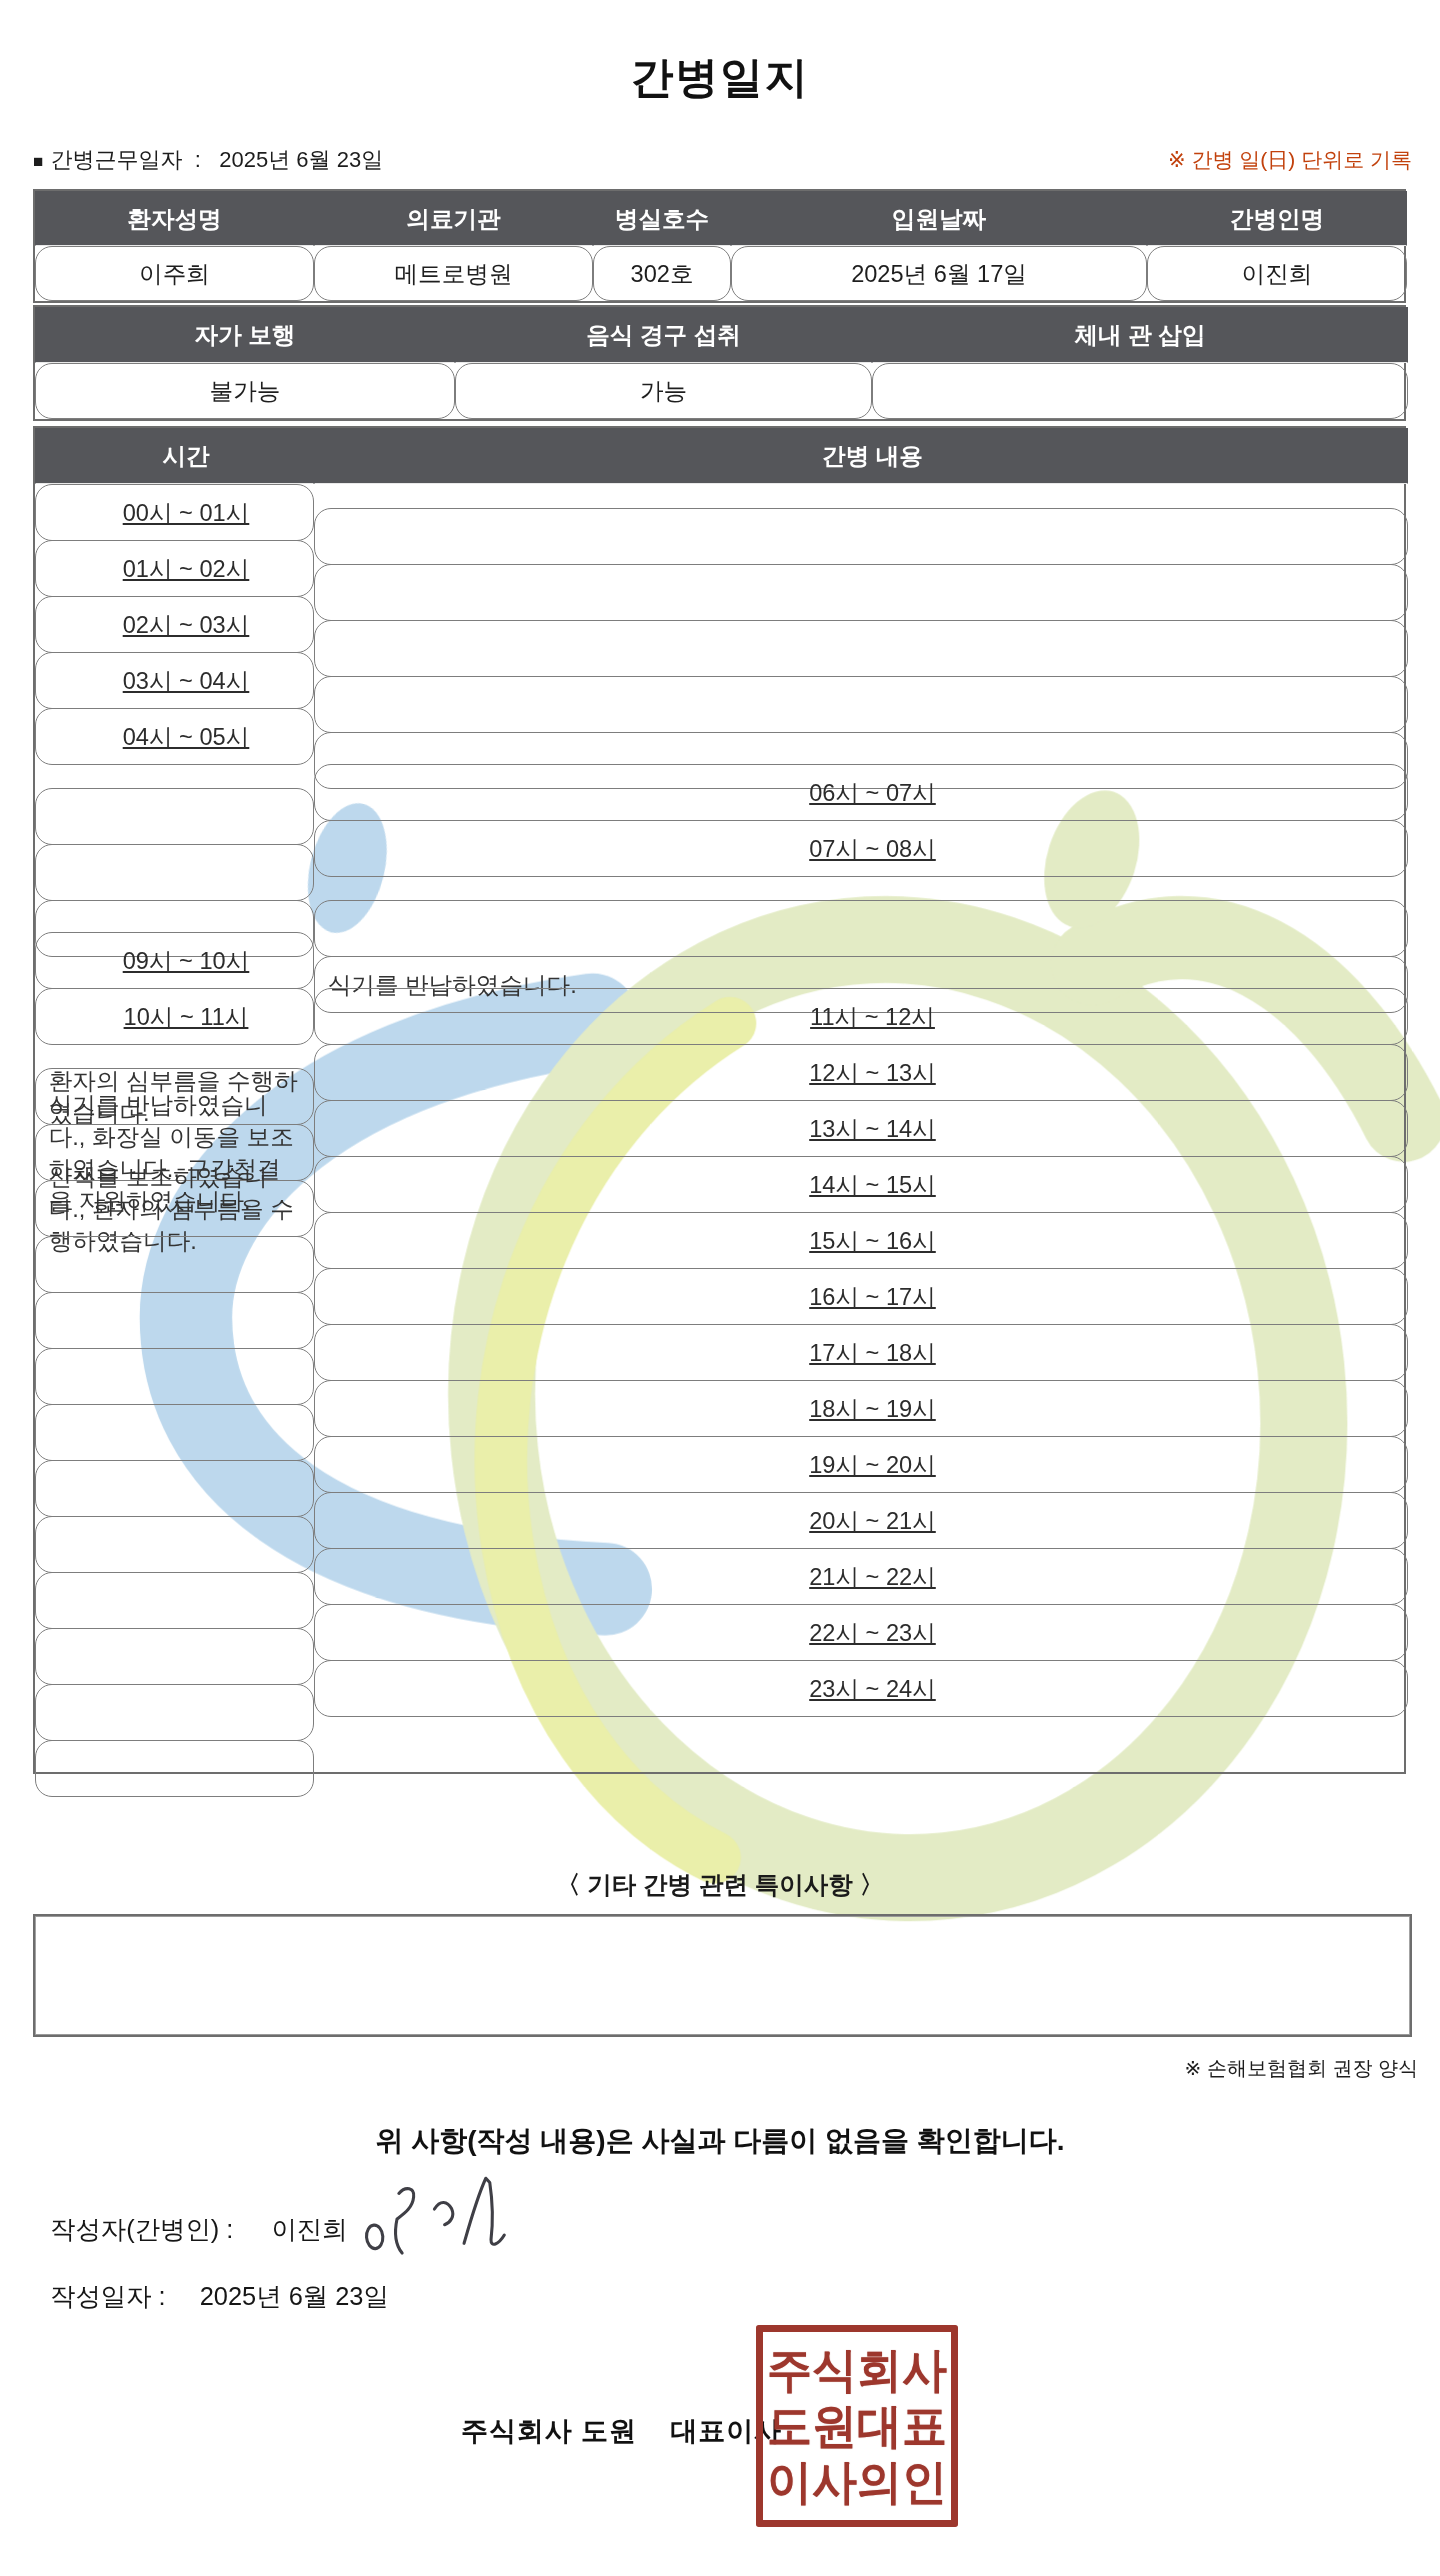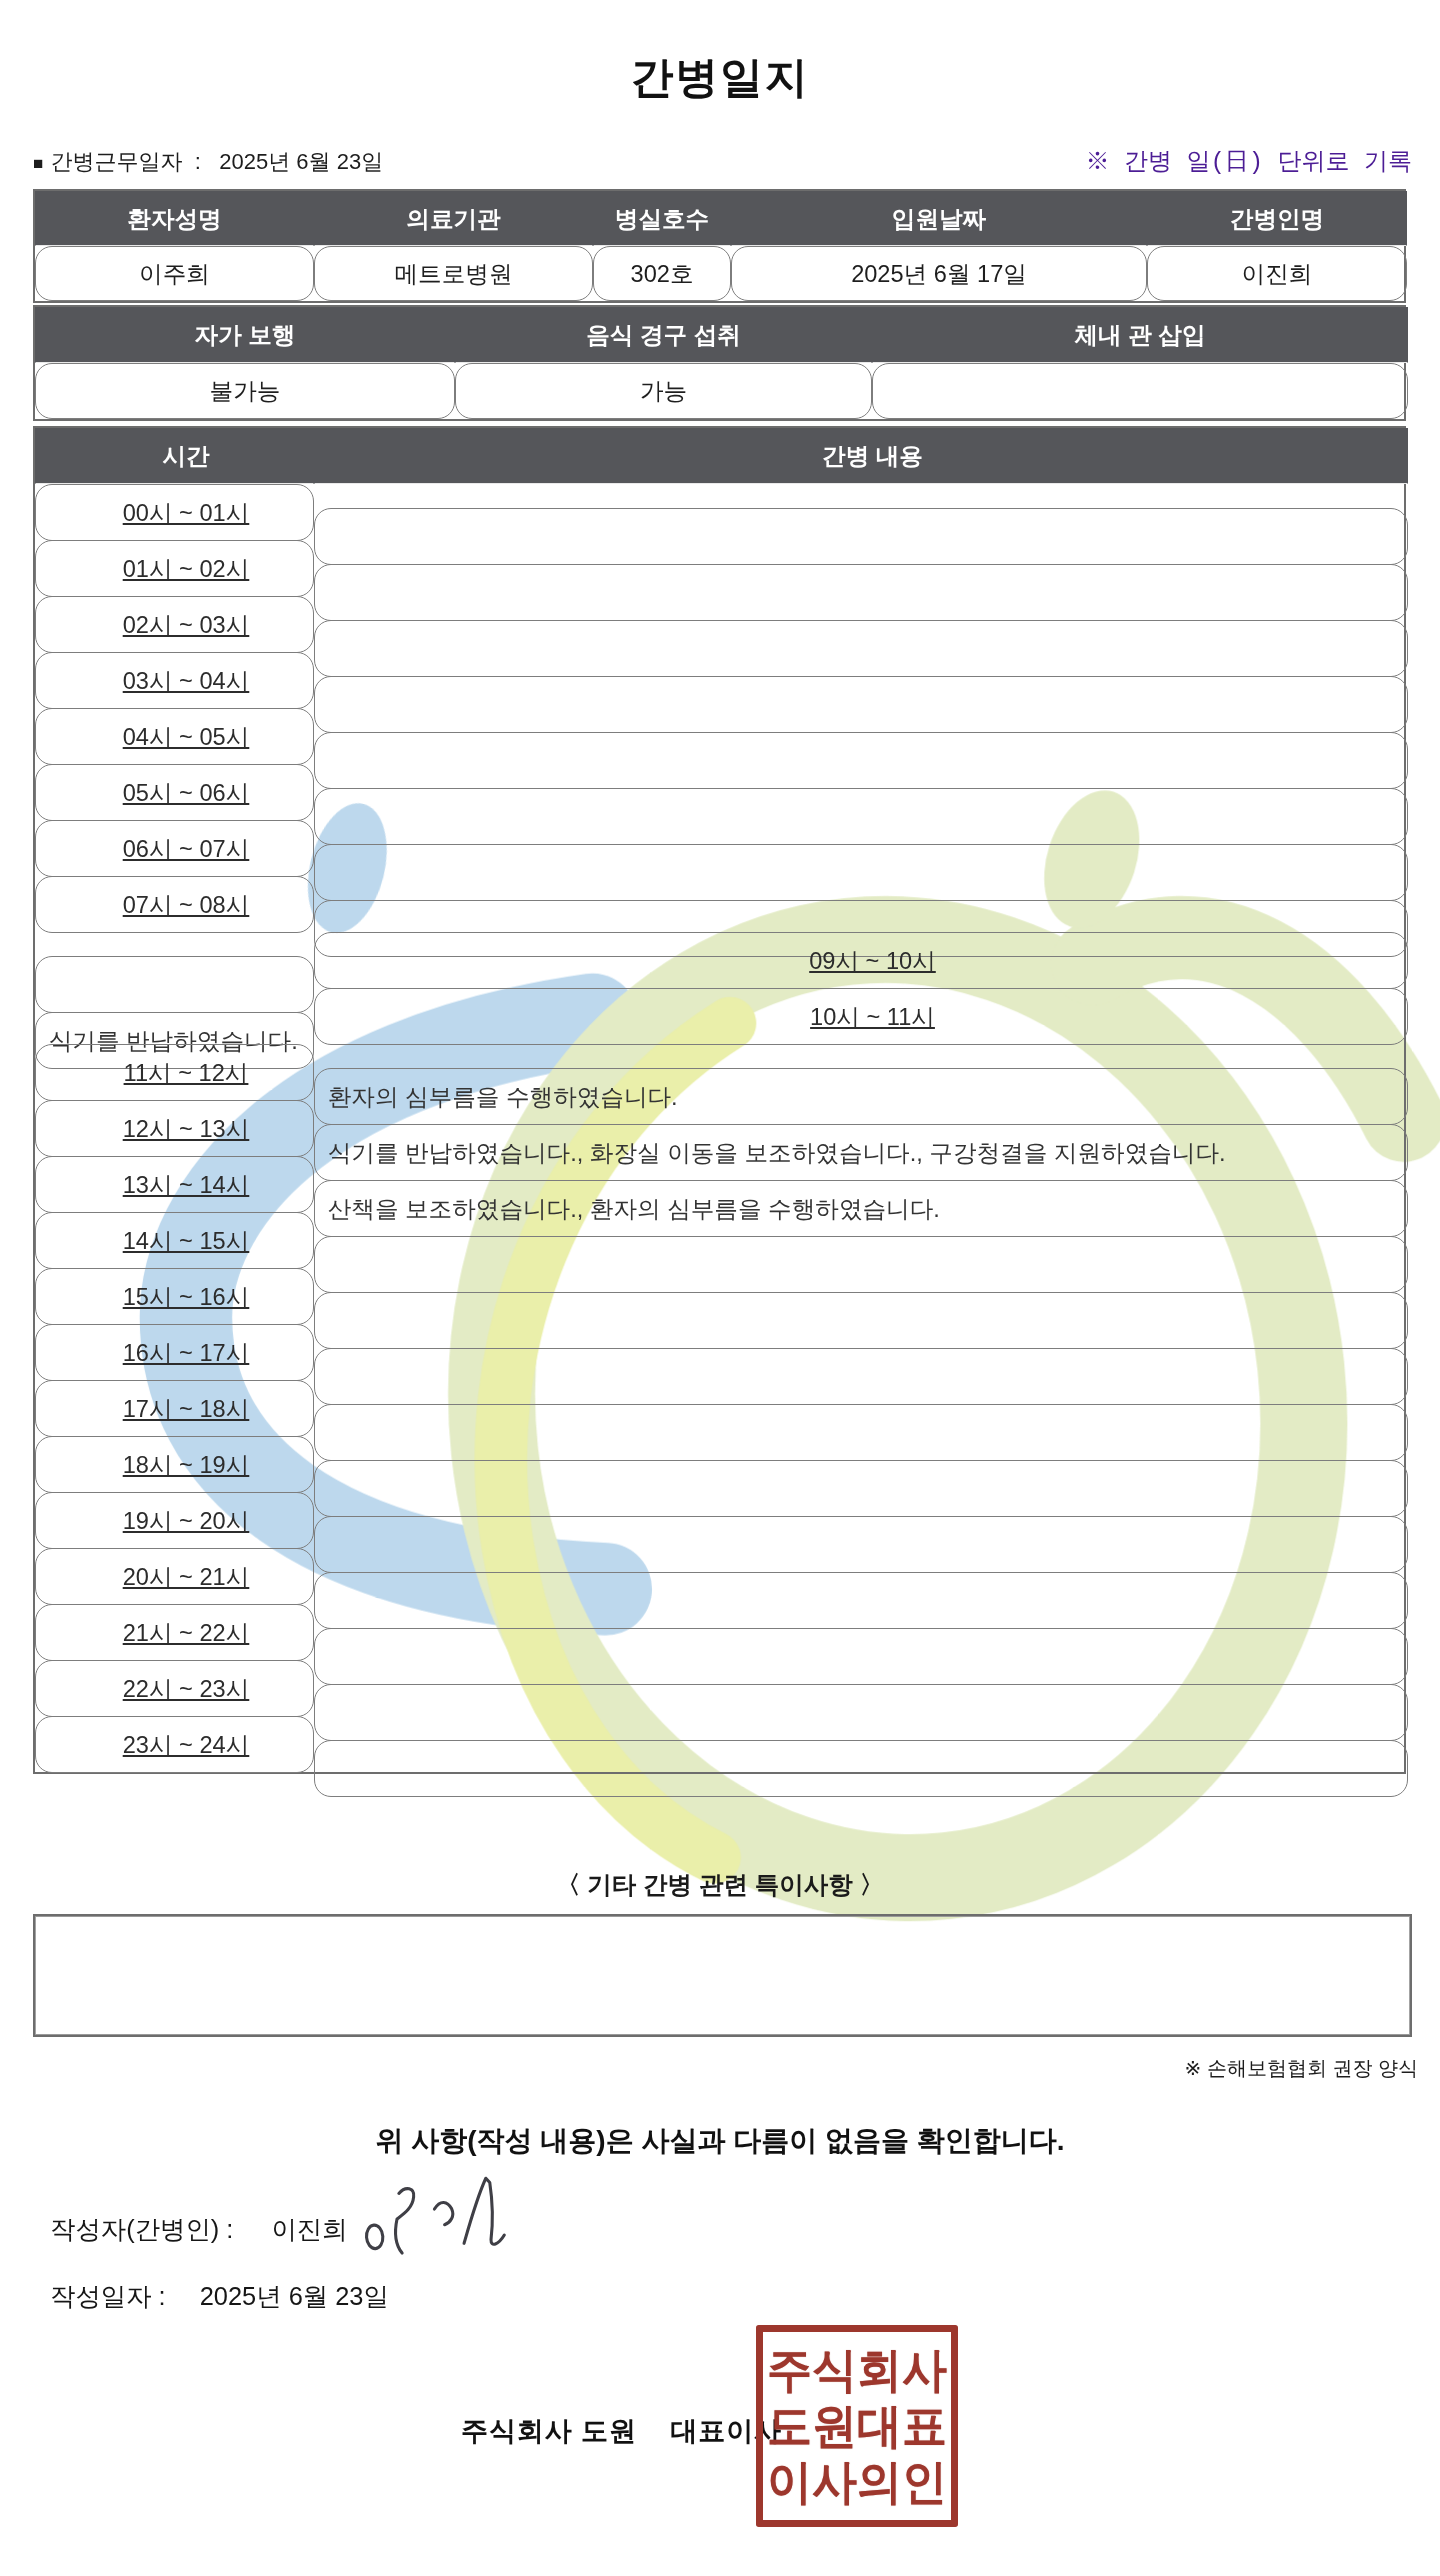--- a/index.html
+++ b/index.html
@@ -21,21 +21,21 @@
     left:0;top:49px;width:100%;
     text-align:center;font-size:43px;font-weight:bold;color:#111;
     letter-spacing:1.8px;z-index:1;
   }
   .meta-row{
     left:33px;top:145px;width:1379px;
     display:flex;justify-content:space-between;align-items:baseline;z-index:1;
   }
   .meta-left{font-size:22px;color:#1d1d1d;white-space:pre-wrap;}
   .meta-left .sq{font-size:17px;margin-right:7.3px;}
-  .meta-right{font-size:24px;color:#4c1d95;font-family:Liberation Mono, monospace;}
+  .meta-right{font-size:21px;color:#c2410c;}
   
   .tbl{
     left:33px;width:1373px;z-index:1;
     display:grid;
     border:2.7px solid #6d6d6d;
     background:transparent;
   }
   .cell{
     border:1.8px solid #7d7d7d;
     display:flex;align-items:center;justify-content:center;
@@ -150,21 +150,20 @@
 
     <div class="cell val row-cell t3-time">02시 ~ 03시</div>
     <div class="cell val row-cell t3-content"></div>
 
     <div class="cell val row-cell t3-time">03시 ~ 04시</div>
     <div class="cell val row-cell t3-content"></div>
 
     <div class="cell val row-cell t3-time">04시 ~ 05시</div>
     <div class="cell val row-cell t3-content"></div>
 
-    <div class="cell val row-cell t3-time">05시 ~ 06시</div>
     <div class="cell val row-cell t3-content"></div>
 
     <div class="cell val row-cell t3-time">06시 ~ 07시</div>
     <div class="cell val row-cell t3-content"></div>
 
     <div class="cell val row-cell t3-time">07시 ~ 08시</div>
     <div class="cell val row-cell t3-content"></div>
 
     <div class="cell val row-cell t3-content"></div>
 

